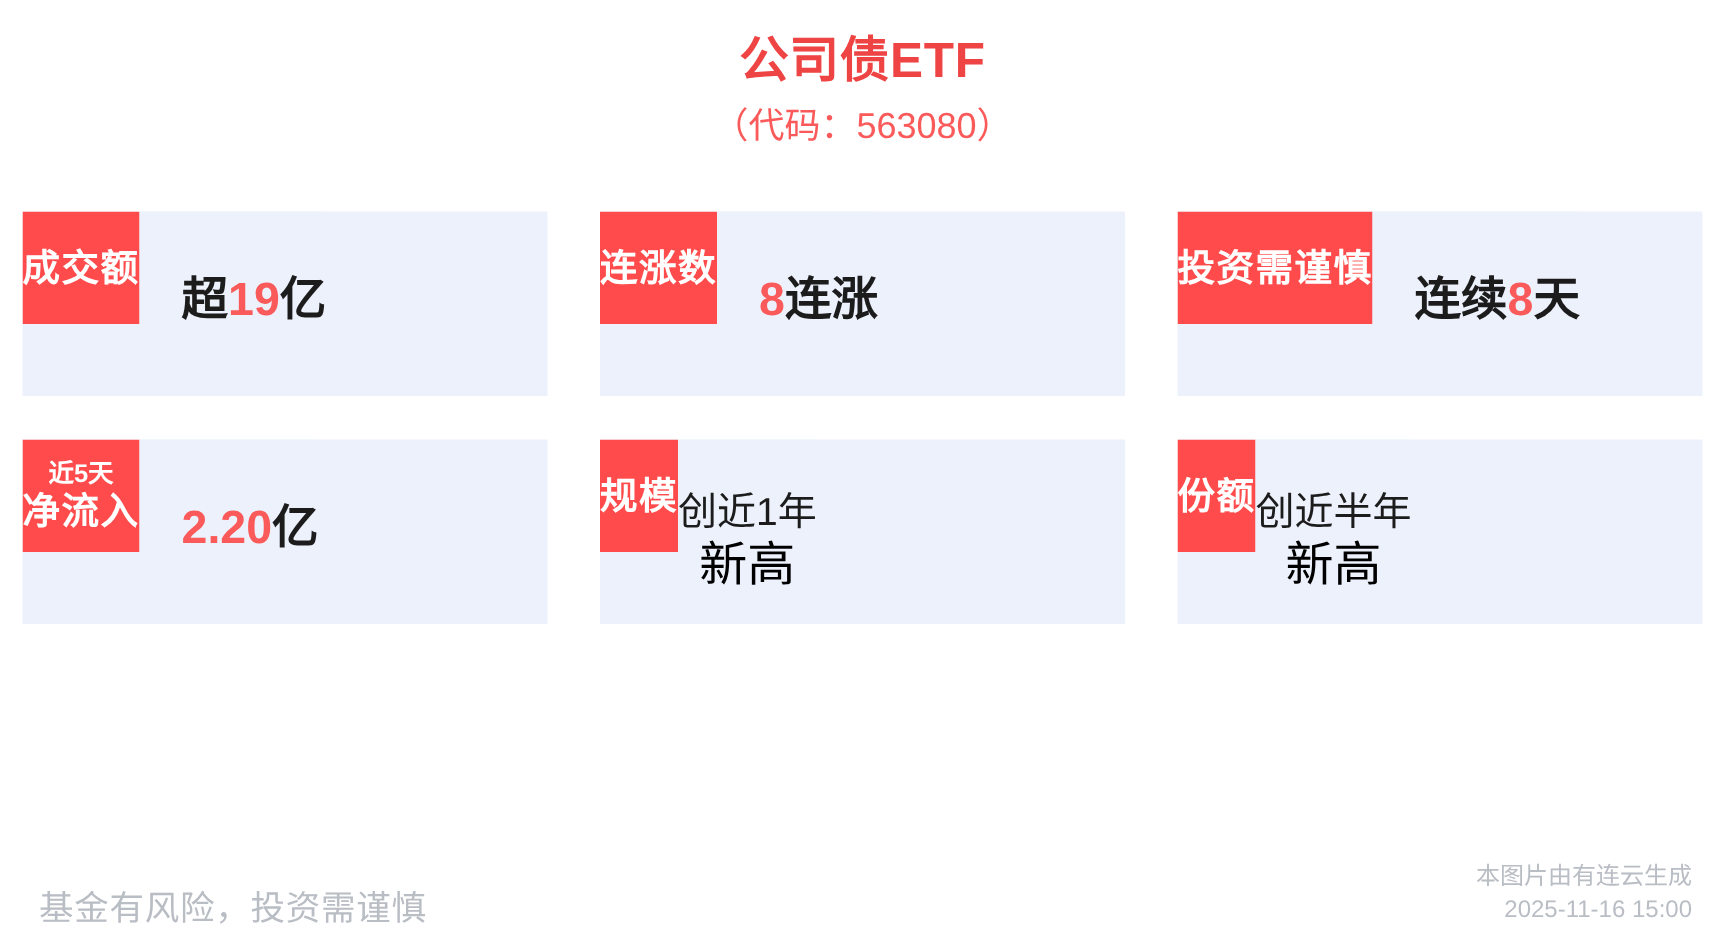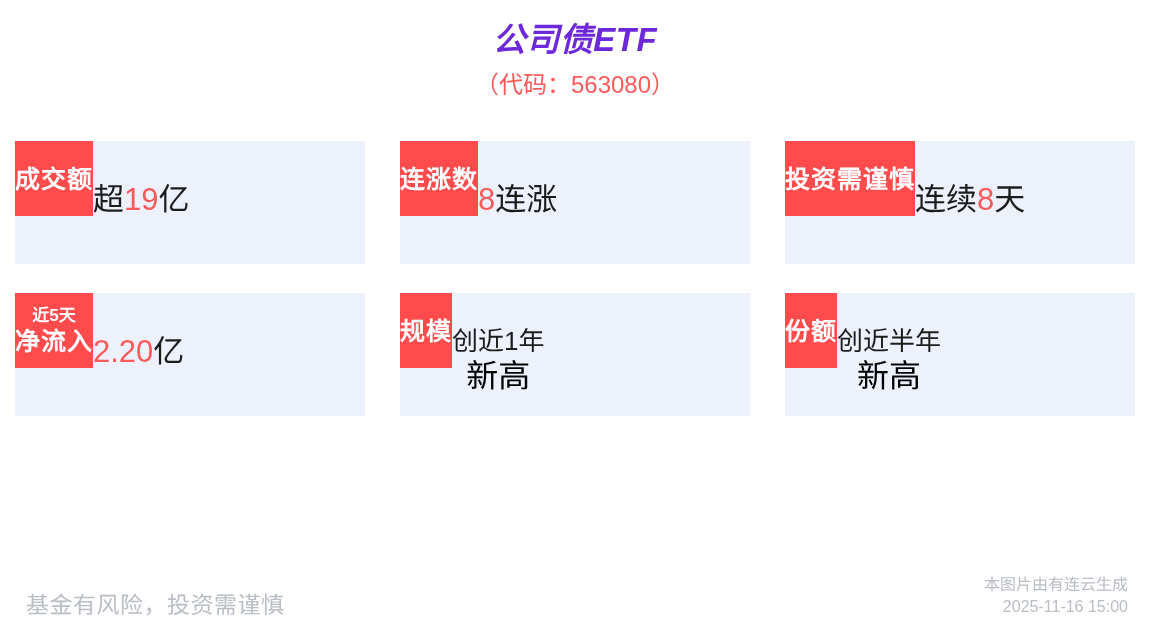--- a/index.html
+++ b/index.html
@@ -20,25 +20,24 @@
   
   .header {
     width: 1150px;
     padding-top: 18px;
     text-align: center;
     box-sizing: border-box;
   }
   .page-title {
     font-size: 33px;
     font-weight: 700;
-    color: #6d28d9;
+    color: #ef4444;
     letter-spacing: 0.5px;
     line-height: 44px;
     margin: 0;
-    font-style: italic;
   }
   .page-subtitle {
     font-size: 24px;
     font-weight: 400;
     color: #FB5A5A;
     line-height: 38px;
     margin: 0;
     padding-top: 4px;
   }
 
@@ -99,21 +98,22 @@
     padding-bottom: 6px;
   }
   .body-line {
     display: block;
     text-align: center;
     color: #1c1c1c;
   }
   .body-line.one {
     font-size: 31px;
     line-height: 40px;
-    font-weight: 400;
+    font-weight: 700;
+    margin-left: 28px;
   }
   .body-line.small {
     font-size: 26px;
     line-height: 32px;
     font-weight: 400;
     margin-top: 16px;
   }
   .body-line.big-red {
     font-size: 32px;
     line-height: 38px;

